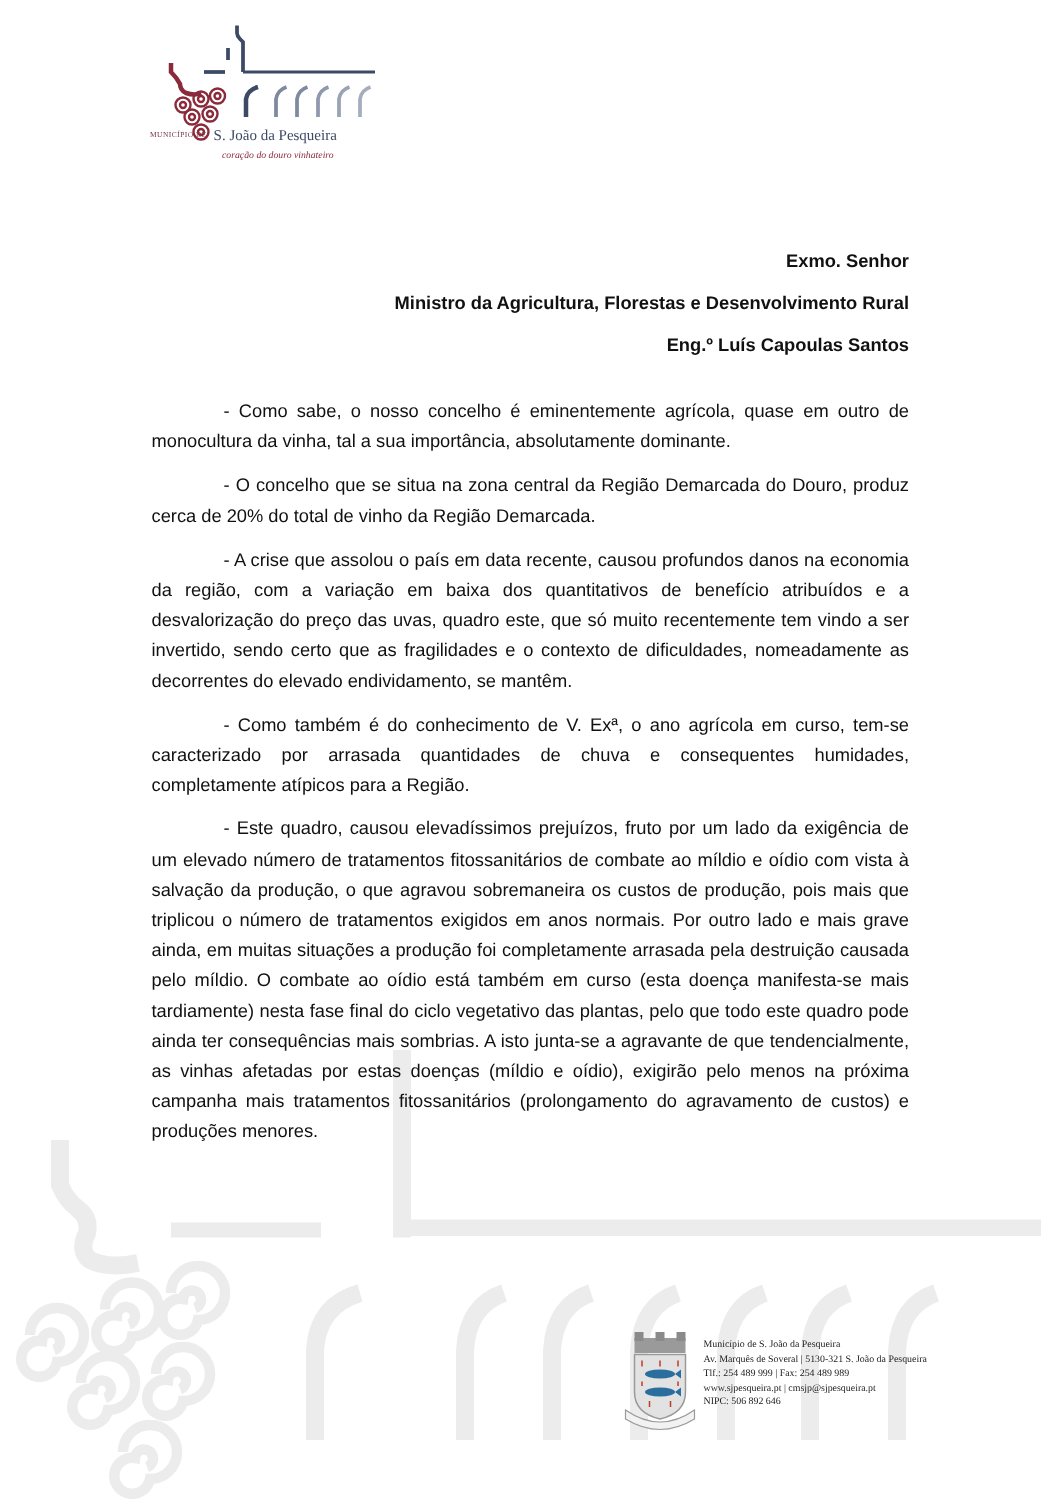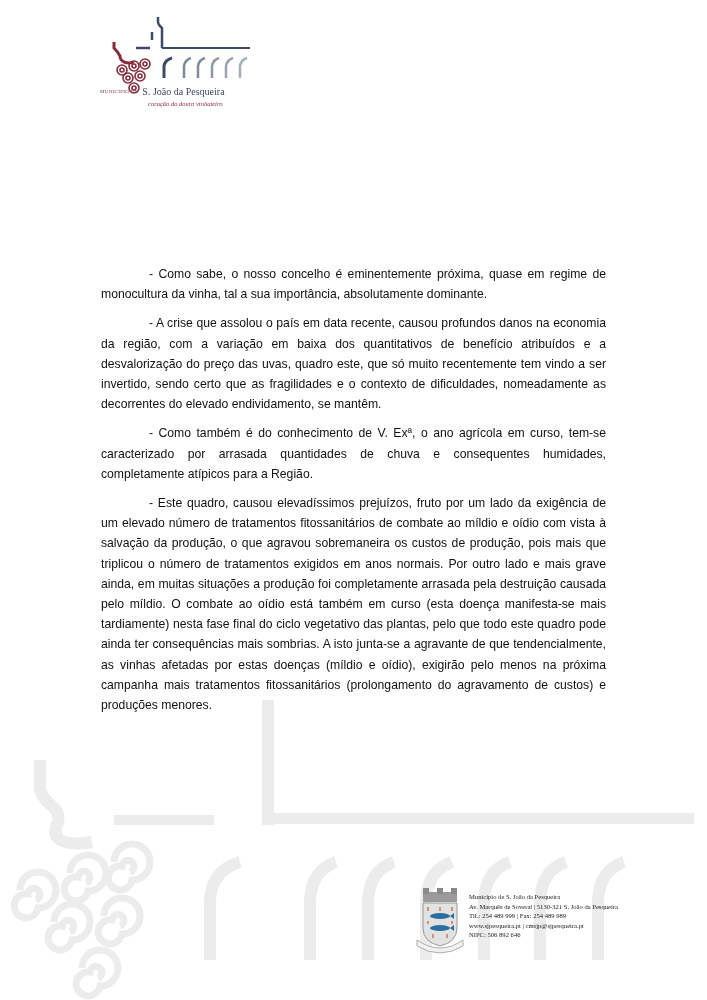--- a/index.html
+++ b/index.html
@@ -90,23 +90,29 @@
           <circle cx="34" cy="74" r="2"></circle>
       </g>
     </g>
   </svg>
   <div class="logo-name">
     <span class="logo-prefix">MUNICÍPIO DE</span>
     <span class="logo-title">S. João da Pesqueira</span>
   </div>
   <div class="logo-tag">coração do douro vinhateiro</div>
 
+  <div class="addressee">
+    <div class="addr-line">Exmo. Senhor</div>
+    <div class="addr-line">Ministro da Agricultura, Florestas e Desenvolvimento Rural</div>
+    <div class="addr-line">Eng.º Luís Capoulas Santos</div>
+  </div>
 
   <div class="body-text">
-    <p class="para">- Como sabe, o nosso concelho é eminentemente próxima, quase em regime de monocultura da vinha, tal a sua importância, absolutamente dominante.</p>
+    <p class="para">- Como sabe, o nosso concelho é eminentemente agrícola, quase em outro de monocultura da vinha, tal a sua importância, absolutamente dominante.</p>
+    <p class="para">- O concelho que se situa na zona central da Região Demarcada do Douro, produz cerca de 20% do total de vinho da Região Demarcada.</p>
     <p class="para">- A crise que assolou o país em data recente, causou profundos danos na economia da região, com a variação em baixa dos quantitativos de benefício atribuídos e a desvalorização do preço das uvas, quadro este, que só muito recentemente tem vindo a ser invertido, sendo certo que as fragilidades e o contexto de dificuldades, nomeadamente as decorrentes do elevado endividamento, se mantêm.</p>
     <p class="para">- Como também é do conhecimento de V. Exª, o ano agrícola em curso, tem-se caracterizado por arrasada quantidades de chuva e consequentes humidades, completamente  atípicos para a Região.</p>
     <p class="para">- Este quadro, causou elevadíssimos prejuízos, fruto por um lado da exigência de um elevado número de tratamentos fitossanitários de combate ao míldio e oídio com vista à salvação da produção, o que agravou sobremaneira os custos de produção, pois mais que triplicou o número de tratamentos exigidos em anos normais. Por outro lado e mais grave ainda, em muitas situações a produção foi completamente arrasada pela destruição causada pelo míldio. O combate ao oídio está também em curso (esta doença manifesta-se mais tardiamente) nesta fase final do ciclo vegetativo das plantas, pelo que todo este quadro pode ainda ter consequências mais sombrias.  A isto junta-se a agravante de que tendencialmente, as vinhas afetadas por estas doenças (míldio e oídio), exigirão pelo menos na próxima campanha mais tratamentos fitossanitários (prolongamento do agravamento de custos) e produções menores.</p>
   </div>
 
   <div class="footer">
     <svg class="crest" viewBox="0 0 50 66">
 
       <rect x="8" y="4" width="34" height="10" fill="#9a9a9a"></rect>
       <rect x="8" y="0" width="6" height="6" fill="#8a8a8a"></rect>

